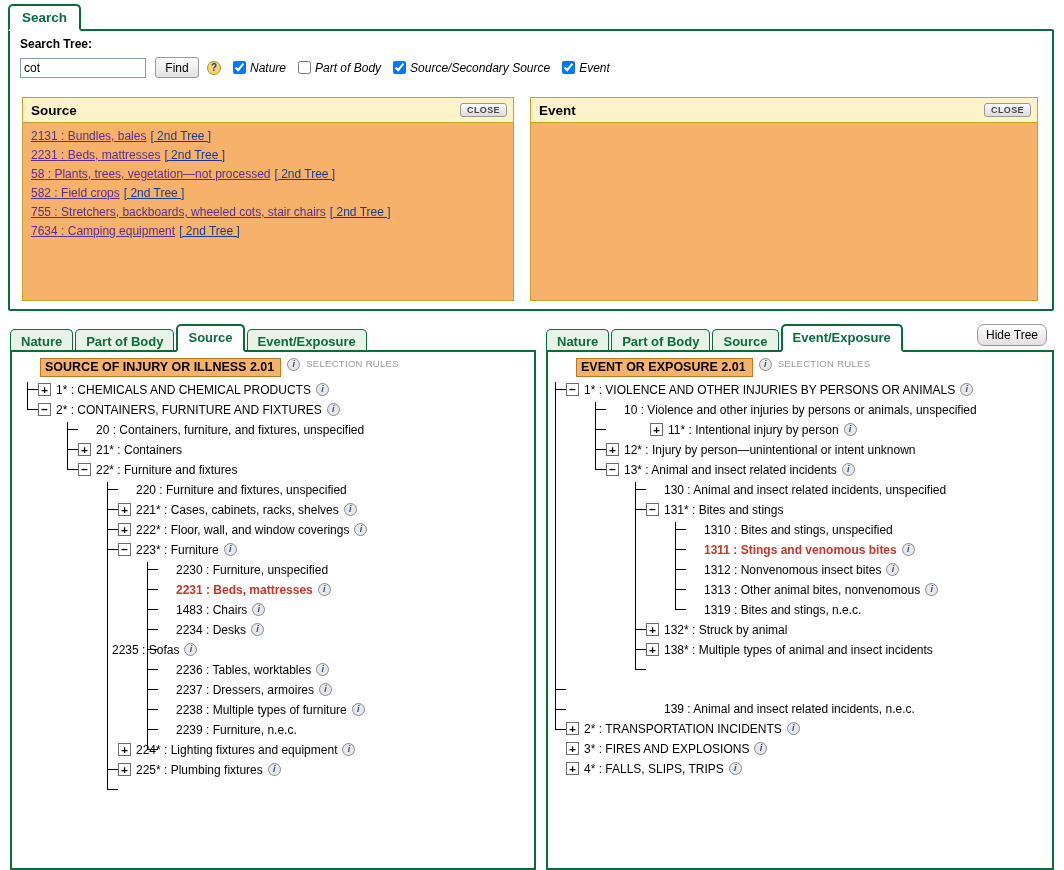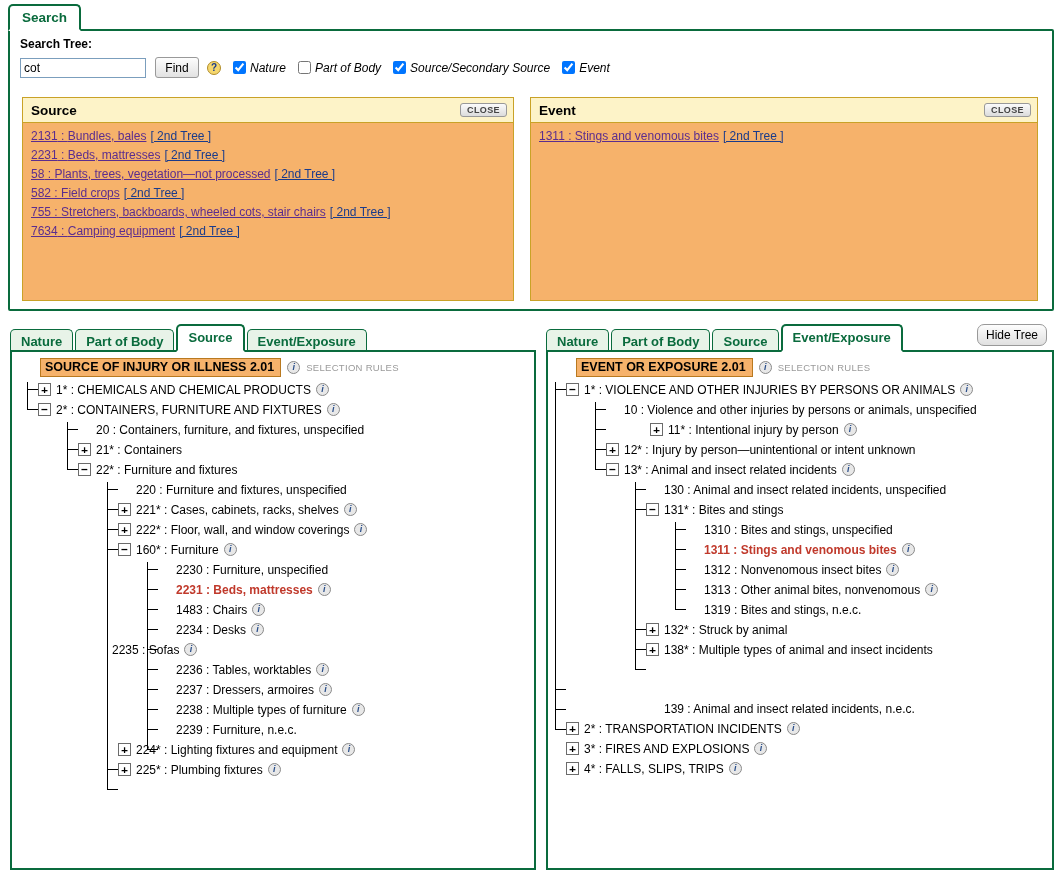--- a/index.html
+++ b/index.html
@@ -205,21 +205,21 @@
     height: 520px;
     border: 2px solid #0a6b3d;
     background: #fff;
     overflow: hidden;
   }
   .tree-panel.left { left: 10px; width: 526px; }
   .tree-panel.right { left: 546px; width: 508px; }
 
   .tree-title-row {
     display: flex;
-    align-items: center;
+    align-items: flex-start;
     gap: 6px;
     padding: 6px 0 2px 28px;
   }
   .tree-title {
     background: #f6b26b;
     border: 1px solid #b9791f;
     font-weight: bold;
     font-size: 12.5px;
     padding: 1px 6px 2px 4px;
     white-space: nowrap;
@@ -351,25 +351,20 @@
           <span class="result-link"><span>7634</span> : <span>Camping equipment</span></span><span class="second-tree">[ 2nd Tree ]</span>
         </div>
       </div>
     </div>
 
     <div class="result-panel right">
       <div class="result-header">
         <span class="result-title">Event</span>
         <span class="close-btn">CLOSE</span>
       </div>
-      <div class="result-list">
-        <div class="result-row">
-          <span class="result-link"><span>1311</span> : <span>Stings and venomous bites</span></span><span class="second-tree">[ 2nd Tree ]</span>
-        </div>
-      </div>
     </div>
   </div>
 
   <div class="tabrow left">
     <div class="tab">Nature</div>
     <div class="tab">Part of Body</div>
     <div class="tab selected">Source</div>
     <div class="tab">Event/Exposure</div>
   </div>
 
@@ -390,21 +385,21 @@
     </div>
     <div class="tree-body" id="left-tree-body">
         <div class="node" style="padding-left: 26px;"><span class="toggle">+</span><span class="lbl">1* : CHEMICALS AND CHEMICAL PRODUCTS</span><span class="info-icon" style="margin-left: 5px;">i</span></div>
         <div class="node" style="padding-left: 26px;"><span class="toggle">−</span><span class="lbl">2* : CONTAINERS, FURNITURE AND FIXTURES</span><span class="info-icon" style="margin-left: 5px;">i</span></div>
         <div class="node" style="padding-left: 66px;"><span class="spacer-toggle"></span><span class="lbl">20 : Containers, furniture, and fixtures, unspecified</span></div>
         <div class="node" style="padding-left: 66px;"><span class="toggle">+</span><span class="lbl">21* : Containers</span></div>
         <div class="node" style="padding-left: 66px;"><span class="toggle">−</span><span class="lbl">22* : Furniture and fixtures</span></div>
         <div class="node" style="padding-left: 106px;"><span class="spacer-toggle"></span><span class="lbl">220 : Furniture and fixtures, unspecified</span></div>
         <div class="node" style="padding-left: 106px;"><span class="toggle">+</span><span class="lbl">221* : Cases, cabinets, racks, shelves</span><span class="info-icon" style="margin-left: 5px;">i</span></div>
         <div class="node" style="padding-left: 106px;"><span class="toggle">+</span><span class="lbl">222* : Floor, wall, and window coverings</span><span class="info-icon" style="margin-left: 5px;">i</span></div>
-        <div class="node" style="padding-left: 106px;"><span class="toggle">−</span><span class="lbl">160* : Furniture</span><span class="info-icon" style="margin-left: 5px;">i</span></div>
+        <div class="node" style="padding-left: 106px;"><span class="toggle">−</span><span class="lbl">223* : Furniture</span><span class="info-icon" style="margin-left: 5px;">i</span></div>
         <div class="node" style="padding-left: 146px;"><span class="spacer-toggle"></span><span class="lbl">2230 : Furniture, unspecified</span></div>
         <div class="node highlight" style="padding-left: 146px;"><span class="spacer-toggle"></span><span class="lbl">2231 : Beds, mattresses</span><span class="info-icon" style="margin-left: 5px;">i</span></div>
         <div class="node" style="padding-left: 146px;"><span class="spacer-toggle"></span><span class="lbl">1483 : Chairs</span><span class="info-icon" style="margin-left: 5px;">i</span></div>
         <div class="node" style="padding-left: 146px;"><span class="spacer-toggle"></span><span class="lbl">2234 : Desks</span><span class="info-icon" style="margin-left: 5px;">i</span></div>
         <div class="node" style="padding-left: 82px;"><span class="spacer-toggle"></span><span class="lbl">2235 : Sofas</span><span class="info-icon" style="margin-left: 5px;">i</span></div>
         <div class="node" style="padding-left: 146px;"><span class="spacer-toggle"></span><span class="lbl">2236 : Tables, worktables</span><span class="info-icon" style="margin-left: 5px;">i</span></div>
         <div class="node" style="padding-left: 146px;"><span class="spacer-toggle"></span><span class="lbl">2237 : Dressers, armoires</span><span class="info-icon" style="margin-left: 5px;">i</span></div>
         <div class="node" style="padding-left: 146px;"><span class="spacer-toggle"></span><span class="lbl">2238 : Multiple types of furniture</span><span class="info-icon" style="margin-left: 5px;">i</span></div>
         <div class="node" style="padding-left: 146px;"><span class="spacer-toggle"></span><span class="lbl">2239 : Furniture, n.e.c.</span></div>
         <div class="node" style="padding-left: 106px;"><span class="toggle">+</span><span class="lbl">224* : Lighting fixtures and equipment</span><span class="info-icon" style="margin-left: 5px;">i</span></div>

